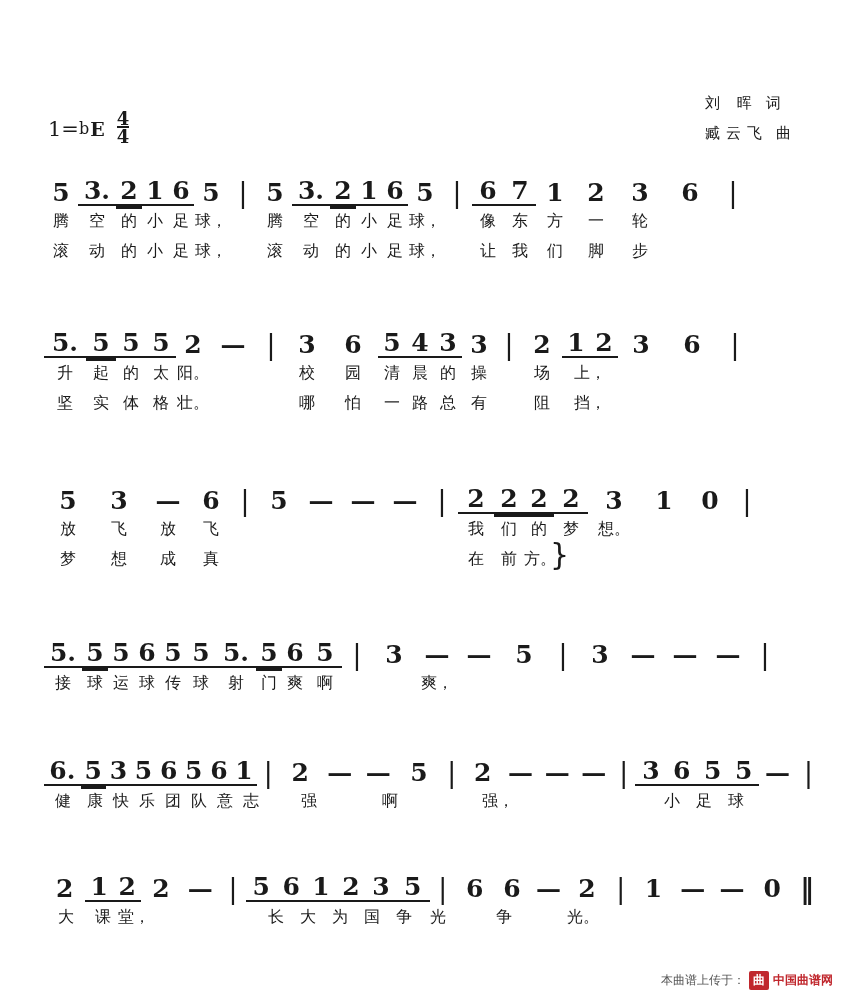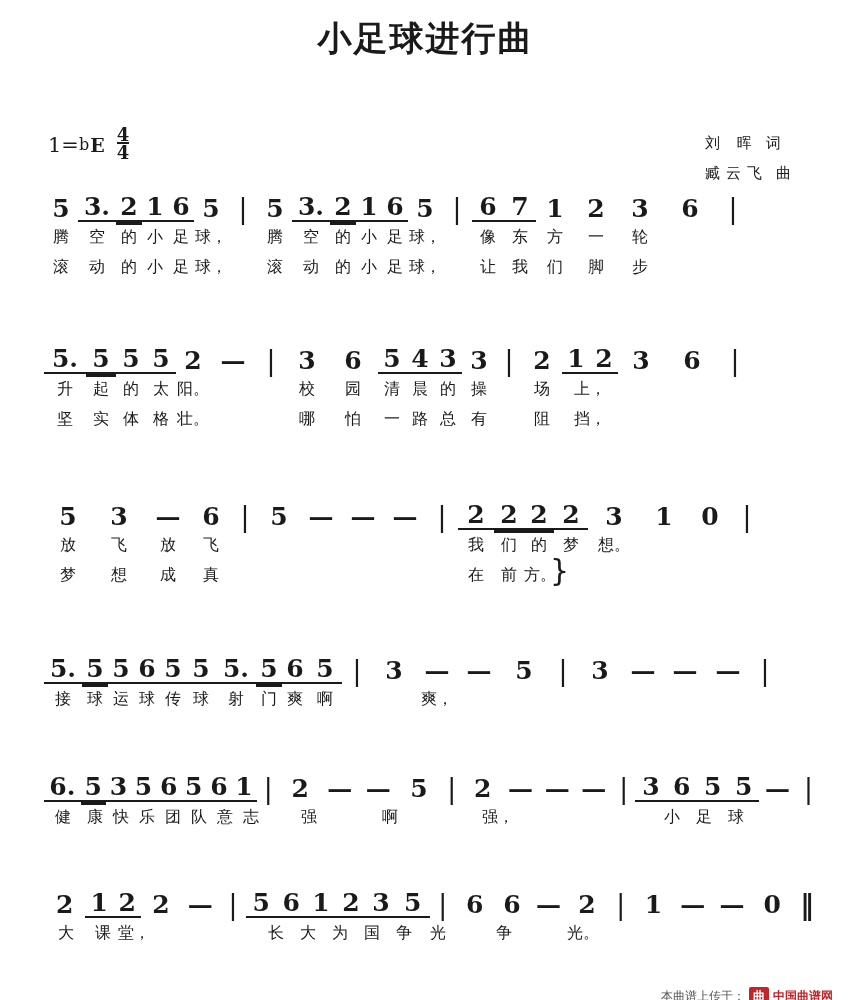--- a/index.html
+++ b/index.html
@@ -38,21 +38,20 @@
     font-family: "DejaVu Sans", sans-serif;
   }
   .credits {
     position: absolute;
     right: 60px;
     top: 88px;
     font-size: 15px;
     line-height: 30px;
     text-align: left;
     font-family: "DejaVu Sans", sans-serif;
-    margin-top: 24px;
   }
   .credit-line span.name { letter-spacing: 6px; }
   .credit-line span.role { margin-left: 8px; }
 
   .keysig {
     position: absolute;
     left: 48px;
     top: 112px;
     font-size: 21px;
     font-family: "DejaVu Serif", serif;
@@ -137,21 +136,20 @@
     border-radius: 2px;
     font-size: 12px;
   }
   .watermark .wm-site { color: #c0272d; font-weight: bold; }
 </style>
 </head>
 <body>
 
 <div class="sheet">
 
-  <div class="title">小足球进行曲</div>
 
   <div class="credits">
     <div class="credit-line">
       <span class="name">刘 晖</span><span class="role">词</span>
     </div>
     <div class="credit-line">
       <span class="name">臧云飞</span><span class="role">曲</span>
     </div>
   </div>
 

